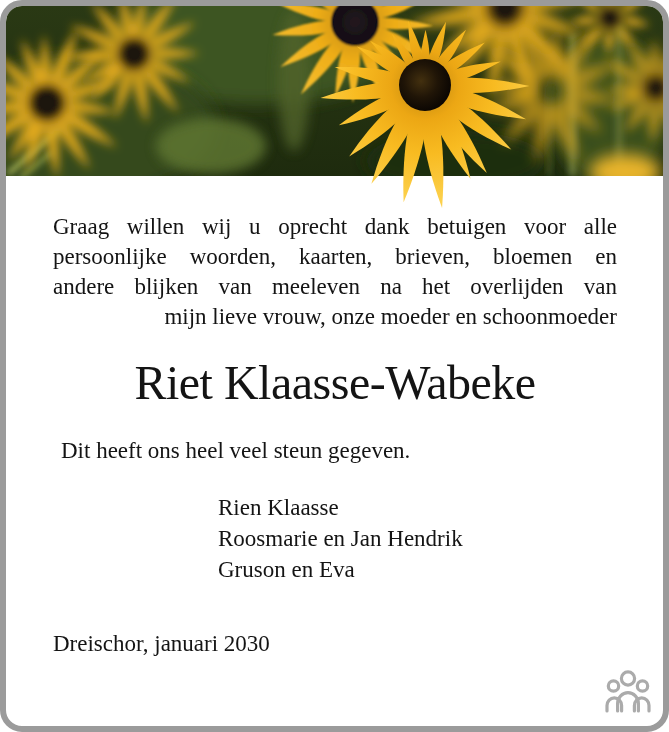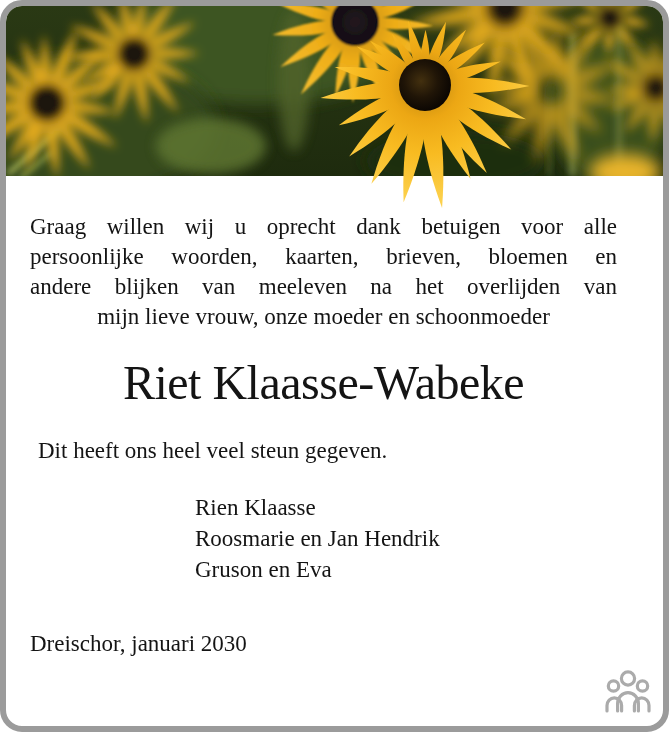--- a/index.html
+++ b/index.html
@@ -10,25 +10,25 @@
     width:669px;height:732px;
     border:6px solid var(--border-c,#9b9b9b);
     border-radius:22px;
     background:#fff;
     position:relative;
     overflow:hidden;
   }
 
   .photo{display:block;width:657px;height:225px;margin-bottom:-55px;}
 
-  .content{padding:0 46px 0 24px;color:var(--text-c,#141414);}
+  .content{padding:0 46px 0 47px;color:var(--text-c,#141414);}
 
   .ack{margin:36px 0 0;font-size:23px;line-height:30px;}
   .jline{display:block;text-align:justify;text-align-last:justify;height:30px;overflow:hidden;}
-  .lline{display:block;text-align:center;height:30px;overflow:hidden;}
+  .lline{display:block;text-align:right;height:30px;overflow:hidden;}
 
   .name-title{
     margin:24px 0 0;
     font-size:48px;line-height:54px;font-weight:normal;
     text-align:center;letter-spacing:-0.5px;
   }
 
   .msg{margin:26px 8px 0;font-size:23px;line-height:30px;}
   .msg span{display:block;}
 

